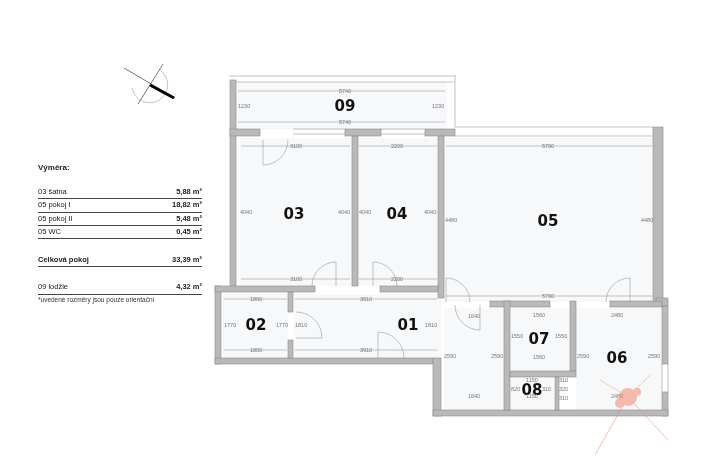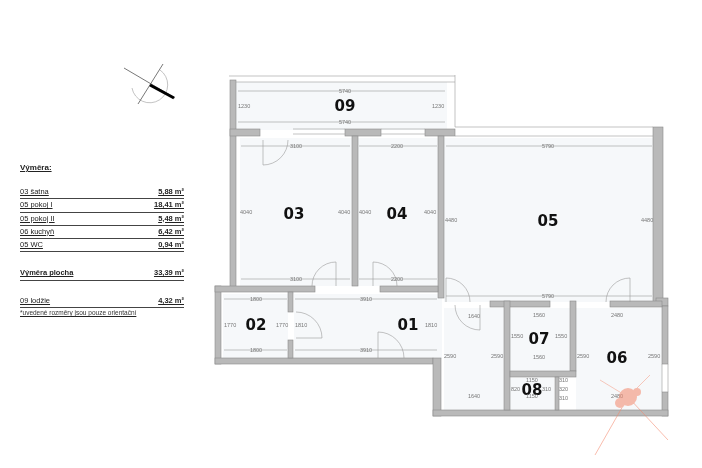--- a/index.html
+++ b/index.html
@@ -1,57 +1,53 @@
 <!DOCTYPE html>
 <html><head>
 <meta charset="utf-8">
 <style>
   html, body { margin:0; padding:0; background:#ffffff; }
   body { width:702px; height:468px; position:relative; overflow:hidden; font-family:"Liberation Sans", sans-serif; }
-  .legend { position:absolute; left:20px; top:163px; width:164px; color:#222;text-decoration:underline; }
+  .legend { position:absolute; left:38px; top:163px; width:164px; color:#222; }
   .legend .title { font-weight:bold; font-size:8px; margin-bottom:14px; }
   .row { display:flex; justify-content:space-between; border-bottom:1px solid #444; font-size:7.5px; height:12.3px; line-height:12px; }
   .row .val { font-weight:bold; }
   .row.total { margin-top:15px; font-weight:bold; }
-  .row.loggia { margin-top:14px;align-items:center; }
+  .row.loggia { margin-top:14px; }
   .note { font-size:6.5px; color:#333; margin-top:1px; }
   svg { position:absolute; left:0; top:0; }
   .wall { fill:#b9b9b9; stroke:#8a8a8a; stroke-width:0.6; }
   .floor { fill:#f6f8fa; }
   .line { stroke:#9a9a9a; stroke-width:0.6; fill:none; }
   .dim { font-family:"Liberation Sans", sans-serif; font-size:5.5px; fill:#777; }
   .room { font-family:"DejaVu Sans", sans-serif; font-size:15px; font-weight:bold; fill:#111; }
 </style>
 </head>
 <body>
 
 <div class="legend">
   <div class="title">Výměra:</div>
   <div class="row">
       <span>03 šatna</span>
       <span class="val">5,88 m²</span>
     </div>
   <div class="row">
       <span>05 pokoj I</span>
-      <span class="val">18,41 m²</span>
+      <span class="val">18,82 m²</span>
     </div>
   <div class="row">
       <span>05 pokoj II</span>
       <span class="val">5,48 m²</span>
     </div>
   <div class="row">
-      <span>06 kuchyň</span>
-      <span class="val">6,42 m²</span>
-    </div>
-  <div class="row">
       <span>05 WC</span>
-      <span class="val">0,94 m²</span>
+      <span class="val">0,45 m²</span>
     </div>
   <div class="row total">
-      <span>Výměra plocha</span>
+      <span>Celková pokoj</span>
       <span class="val">33,39 m²</span>
     </div>
   <div class="row loggia">
       <span>09 lodžie</span>
       <span class="val">4,32 m²</span>
     </div>
   <div class="note">*uvedené rozměry jsou pouze orientační</div>
 </div>
 
 <svg width="702" height="468" viewBox="0 0 702 468">

